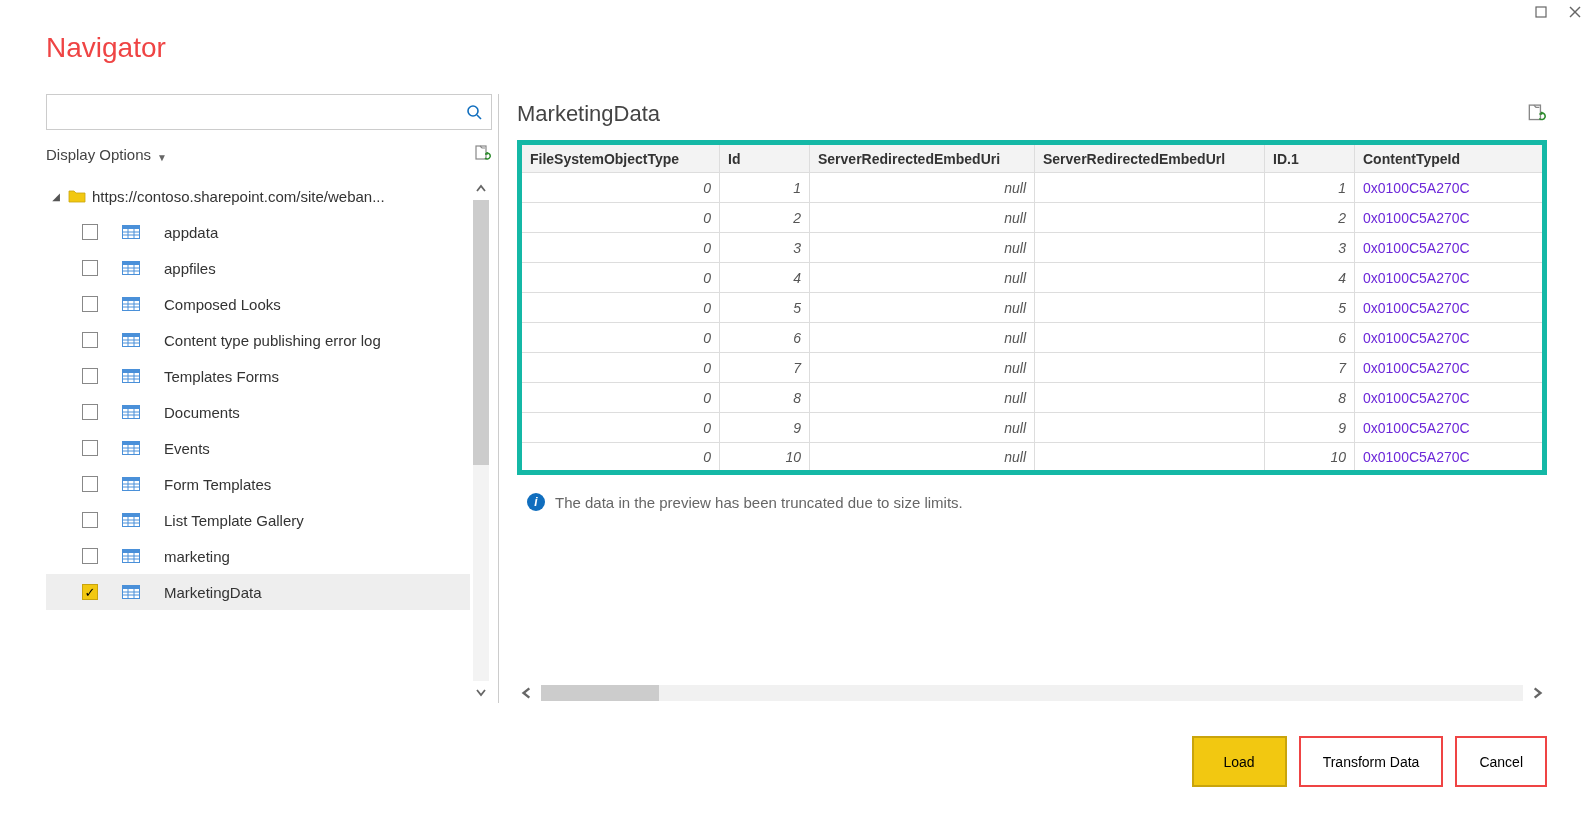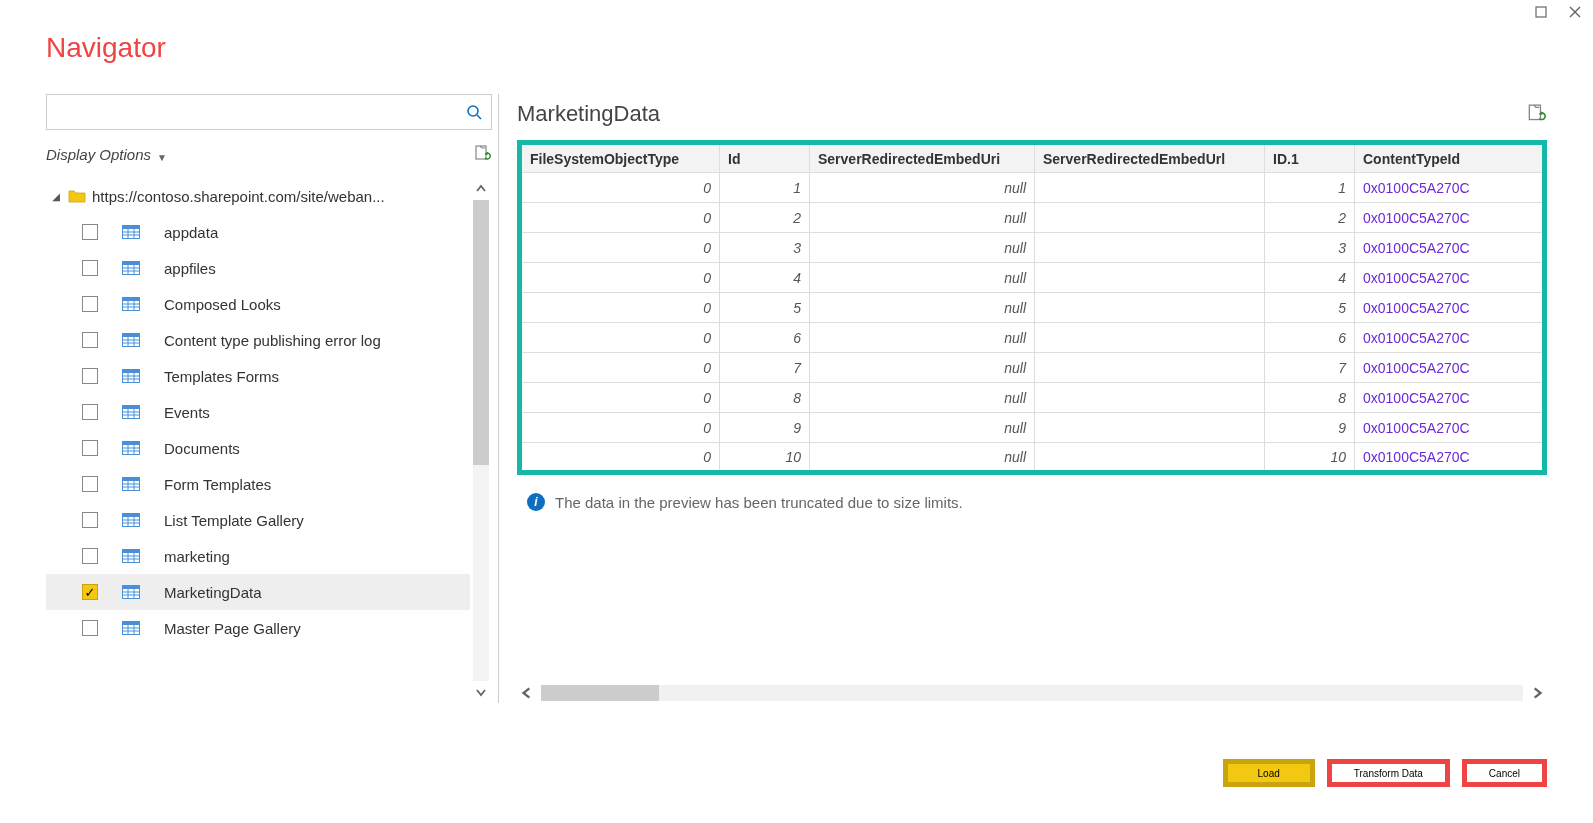--- a/index.html
+++ b/index.html
@@ -59,21 +59,21 @@
     cursor: pointer;
     color: #106ebe;
   }
   .display-options {
     display: flex; align-items: center; justify-content: space-between;
     height: 32px;
     font-size: 15px;
     color: #444;
     margin-bottom: 8px;
   }
-  .display-options .label { display: flex; align-items: flex-end; gap: 6px; cursor: pointer; font-style: italic; }
+  .display-options .label { display: flex; align-items: flex-end; gap: 6px; cursor: pointer; }
   .display-options .refresh { width: 20px; height: 20px; cursor: pointer; display:flex; align-items:center; justify-content:center; }
   .tree-wrap {
     flex: 1;
     display: flex;
     min-height: 0;
   }
   .tree {
     flex: 1;
     overflow: hidden;
     font-size: 15px;
@@ -186,24 +186,24 @@
   .hscrollbar .thumb {
     position:absolute; left:0; top:0; bottom:0; width: 12%;
     background: #ccc;
   }
   .footer {
     position: absolute;
     right: 46px; bottom: 36px;
     display: flex; gap: 12px;
   }
   .footer button {
-    height: 28px;
+    height: 51px;
     padding: 0 22px;
-    font-size: 10px;
-    border: 5px solid #ef4444;
+    font-size: 14px;
+    border: 2px solid #ef4444;
     background: #fff;
     cursor: pointer;
     font-family: inherit;
   }
   .footer button.primary {
     background: #f2c811;
     border-color: #c9a40c;
     padding: 0 30px;
   }
   svg { display:block; }
@@ -348,35 +348,35 @@
               <span>
                 <svg width="18" height="14" viewBox="0 0 18 14">
                   <rect x="0.5" y="0.5" width="17" height="13" fill="#fff" stroke="#4a90d9" stroke-width="1"></rect>
                   <rect x="0.5" y="0.5" width="17" height="3.5" fill="#4a90d9"></rect>
                   <line x1="6" y1="0.5" x2="6" y2="13.5" stroke="#4a90d9" stroke-width="1"></line>
                   <line x1="12" y1="0.5" x2="12" y2="13.5" stroke="#4a90d9" stroke-width="1"></line>
                   <line x1="0.5" y1="7" x2="17.5" y2="7" stroke="#4a90d9" stroke-width="1"></line>
                   <line x1="0.5" y1="10" x2="17.5" y2="10" stroke="#4a90d9" stroke-width="1"></line>
                 </svg>
               </span>
+              <span>Documents</span>
+            </div>
+            <div class="tree-item">
+              <span class="chk"></span>
+              <span>
+                <svg width="18" height="14" viewBox="0 0 18 14">
+                  <rect x="0.5" y="0.5" width="17" height="13" fill="#fff" stroke="#4a90d9" stroke-width="1"></rect>
+                  <rect x="0.5" y="0.5" width="17" height="3.5" fill="#4a90d9"></rect>
+                  <line x1="6" y1="0.5" x2="6" y2="13.5" stroke="#4a90d9" stroke-width="1"></line>
+                  <line x1="12" y1="0.5" x2="12" y2="13.5" stroke="#4a90d9" stroke-width="1"></line>
+                  <line x1="0.5" y1="7" x2="17.5" y2="7" stroke="#4a90d9" stroke-width="1"></line>
+                  <line x1="0.5" y1="10" x2="17.5" y2="10" stroke="#4a90d9" stroke-width="1"></line>
+                </svg>
+              </span>
               <span>Events</span>
-            </div>
-            <div class="tree-item">
-              <span class="chk"></span>
-              <span>
-                <svg width="18" height="14" viewBox="0 0 18 14">
-                  <rect x="0.5" y="0.5" width="17" height="13" fill="#fff" stroke="#4a90d9" stroke-width="1"></rect>
-                  <rect x="0.5" y="0.5" width="17" height="3.5" fill="#4a90d9"></rect>
-                  <line x1="6" y1="0.5" x2="6" y2="13.5" stroke="#4a90d9" stroke-width="1"></line>
-                  <line x1="12" y1="0.5" x2="12" y2="13.5" stroke="#4a90d9" stroke-width="1"></line>
-                  <line x1="0.5" y1="7" x2="17.5" y2="7" stroke="#4a90d9" stroke-width="1"></line>
-                  <line x1="0.5" y1="10" x2="17.5" y2="10" stroke="#4a90d9" stroke-width="1"></line>
-                </svg>
-              </span>
-              <span>Documents</span>
             </div>
             <div class="tree-item">
               <span class="chk"></span>
               <span>
                 <svg width="18" height="14" viewBox="0 0 18 14">
                   <rect x="0.5" y="0.5" width="17" height="13" fill="#fff" stroke="#4a90d9" stroke-width="1"></rect>
                   <rect x="0.5" y="0.5" width="17" height="3.5" fill="#4a90d9"></rect>
                   <line x1="6" y1="0.5" x2="6" y2="13.5" stroke="#4a90d9" stroke-width="1"></line>
                   <line x1="12" y1="0.5" x2="12" y2="13.5" stroke="#4a90d9" stroke-width="1"></line>
                   <line x1="0.5" y1="7" x2="17.5" y2="7" stroke="#4a90d9" stroke-width="1"></line>
@@ -419,34 +419,20 @@
                 <svg width="18" height="14" viewBox="0 0 18 14">
                   <rect x="0.5" y="0.5" width="17" height="13" fill="#fff" stroke="#4a90d9" stroke-width="1"></rect>
                   <rect x="0.5" y="0.5" width="17" height="3.5" fill="#4a90d9"></rect>
                   <line x1="6" y1="0.5" x2="6" y2="13.5" stroke="#4a90d9" stroke-width="1"></line>
                   <line x1="12" y1="0.5" x2="12" y2="13.5" stroke="#4a90d9" stroke-width="1"></line>
                   <line x1="0.5" y1="7" x2="17.5" y2="7" stroke="#4a90d9" stroke-width="1"></line>
                   <line x1="0.5" y1="10" x2="17.5" y2="10" stroke="#4a90d9" stroke-width="1"></line>
                 </svg>
               </span>
               <span>MarketingData</span>
-            </div>
-            <div class="tree-item">
-              <span class="chk"></span>
-              <span>
-                <svg width="18" height="14" viewBox="0 0 18 14">
-                  <rect x="0.5" y="0.5" width="17" height="13" fill="#fff" stroke="#4a90d9" stroke-width="1"></rect>
-                  <rect x="0.5" y="0.5" width="17" height="3.5" fill="#4a90d9"></rect>
-                  <line x1="6" y1="0.5" x2="6" y2="13.5" stroke="#4a90d9" stroke-width="1"></line>
-                  <line x1="12" y1="0.5" x2="12" y2="13.5" stroke="#4a90d9" stroke-width="1"></line>
-                  <line x1="0.5" y1="7" x2="17.5" y2="7" stroke="#4a90d9" stroke-width="1"></line>
-                  <line x1="0.5" y1="10" x2="17.5" y2="10" stroke="#4a90d9" stroke-width="1"></line>
-                </svg>
-              </span>
-              <span>Master Page Gallery</span>
             </div>
           </div>
       </div>
 
       <div class="tree-scrollbar">
         <div class="arrow">
           <svg width="12" height="12" viewBox="0 0 12 12">
               <path d="M2 8 L6 3 L10 8" fill="none" stroke="#666" stroke-width="1.8"></path>
             </svg>
         </div>

